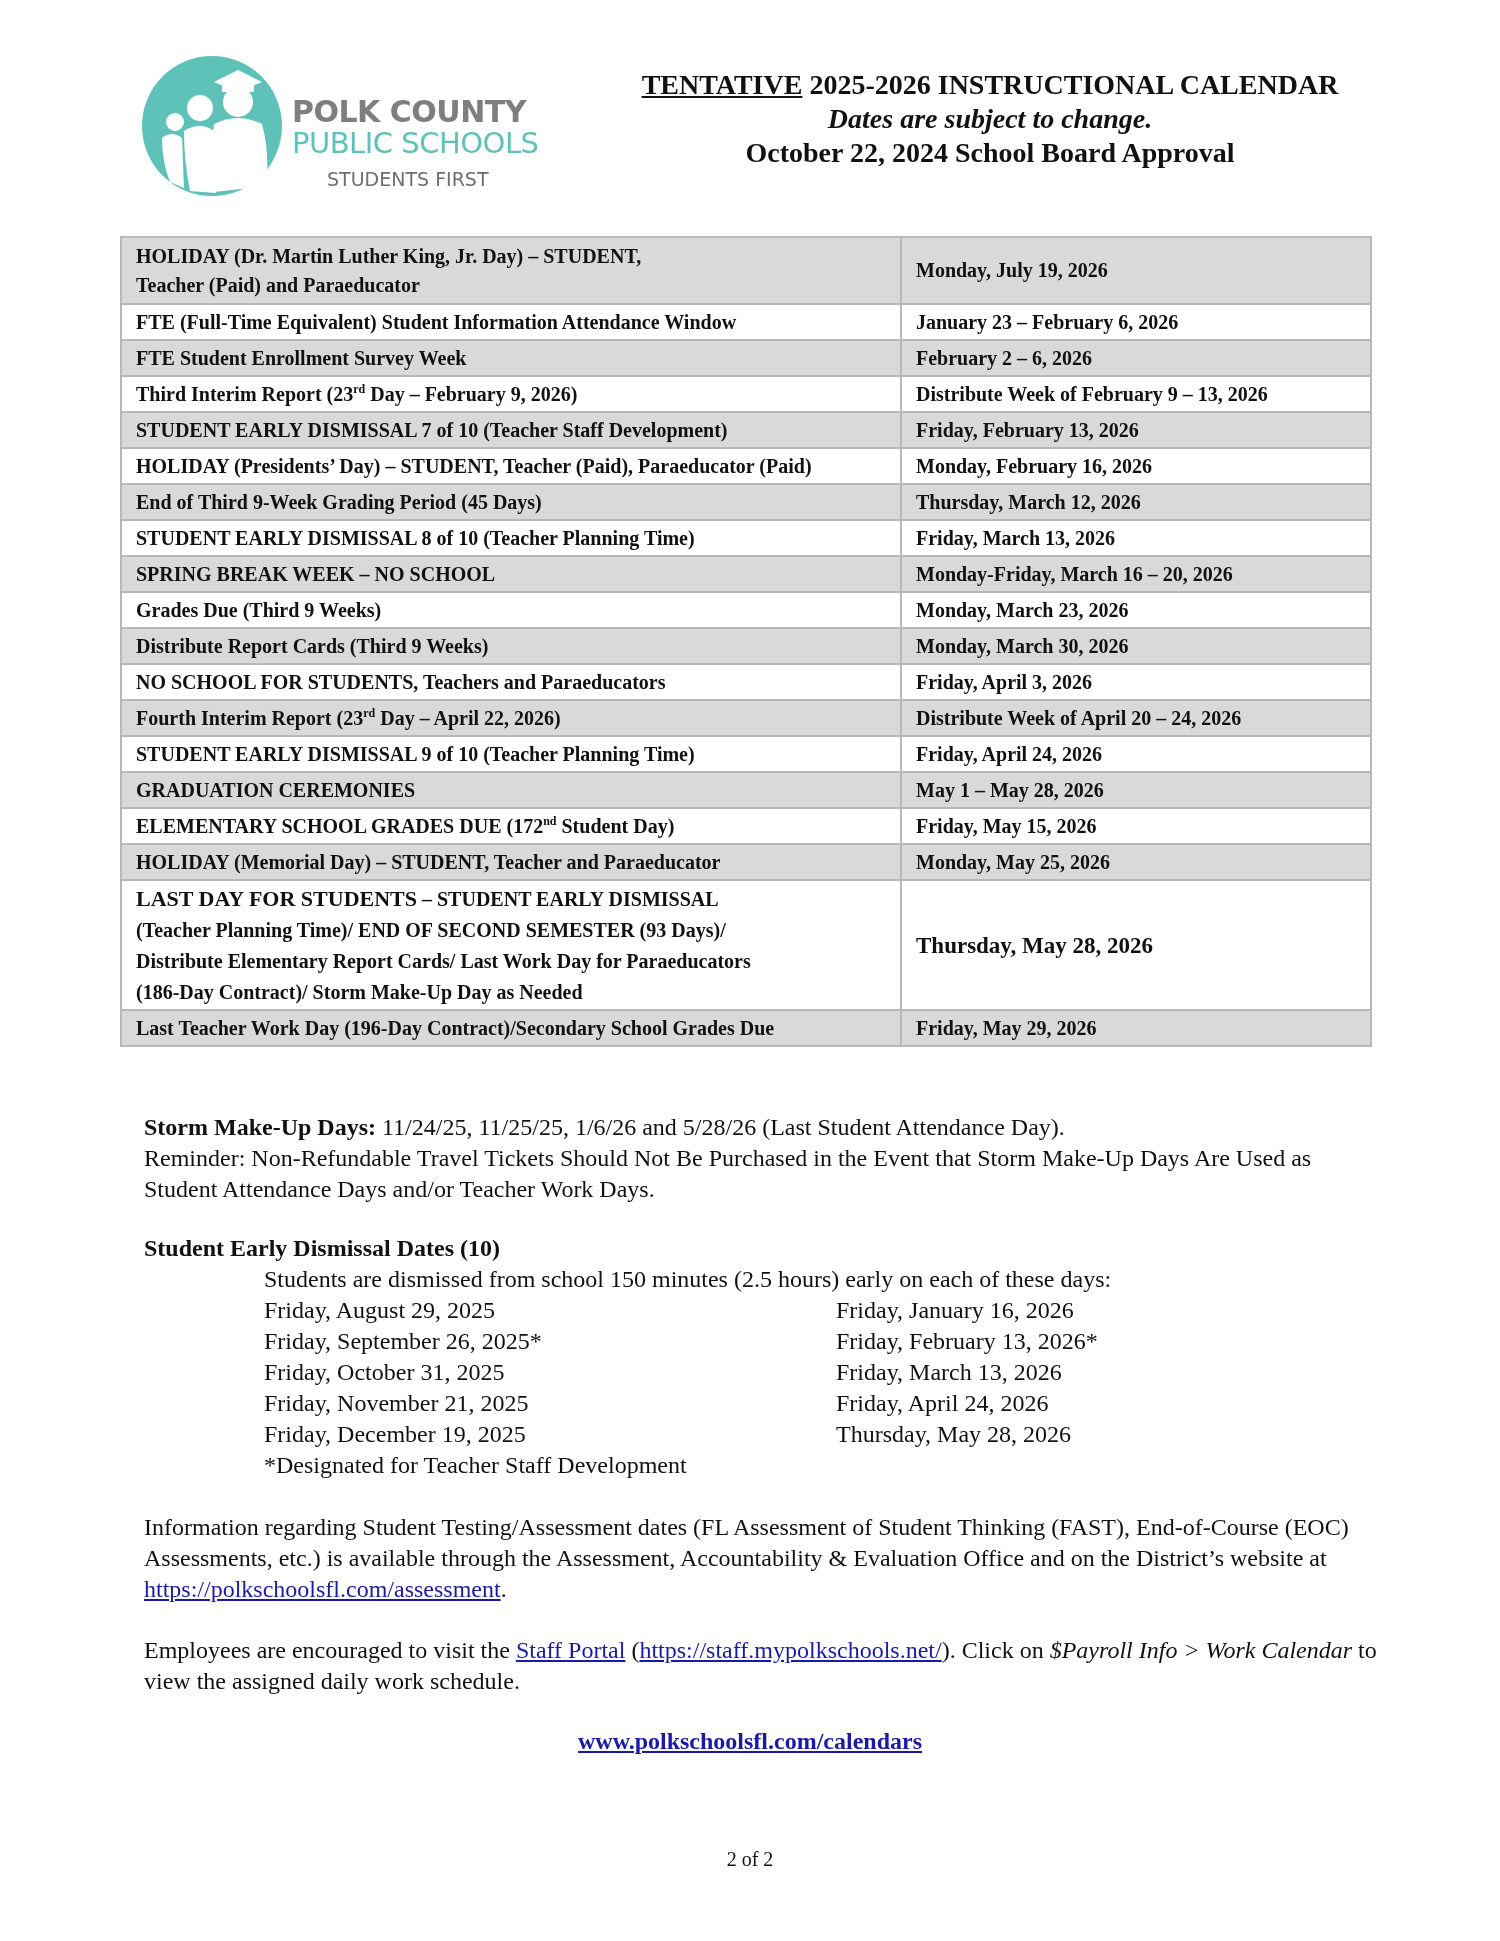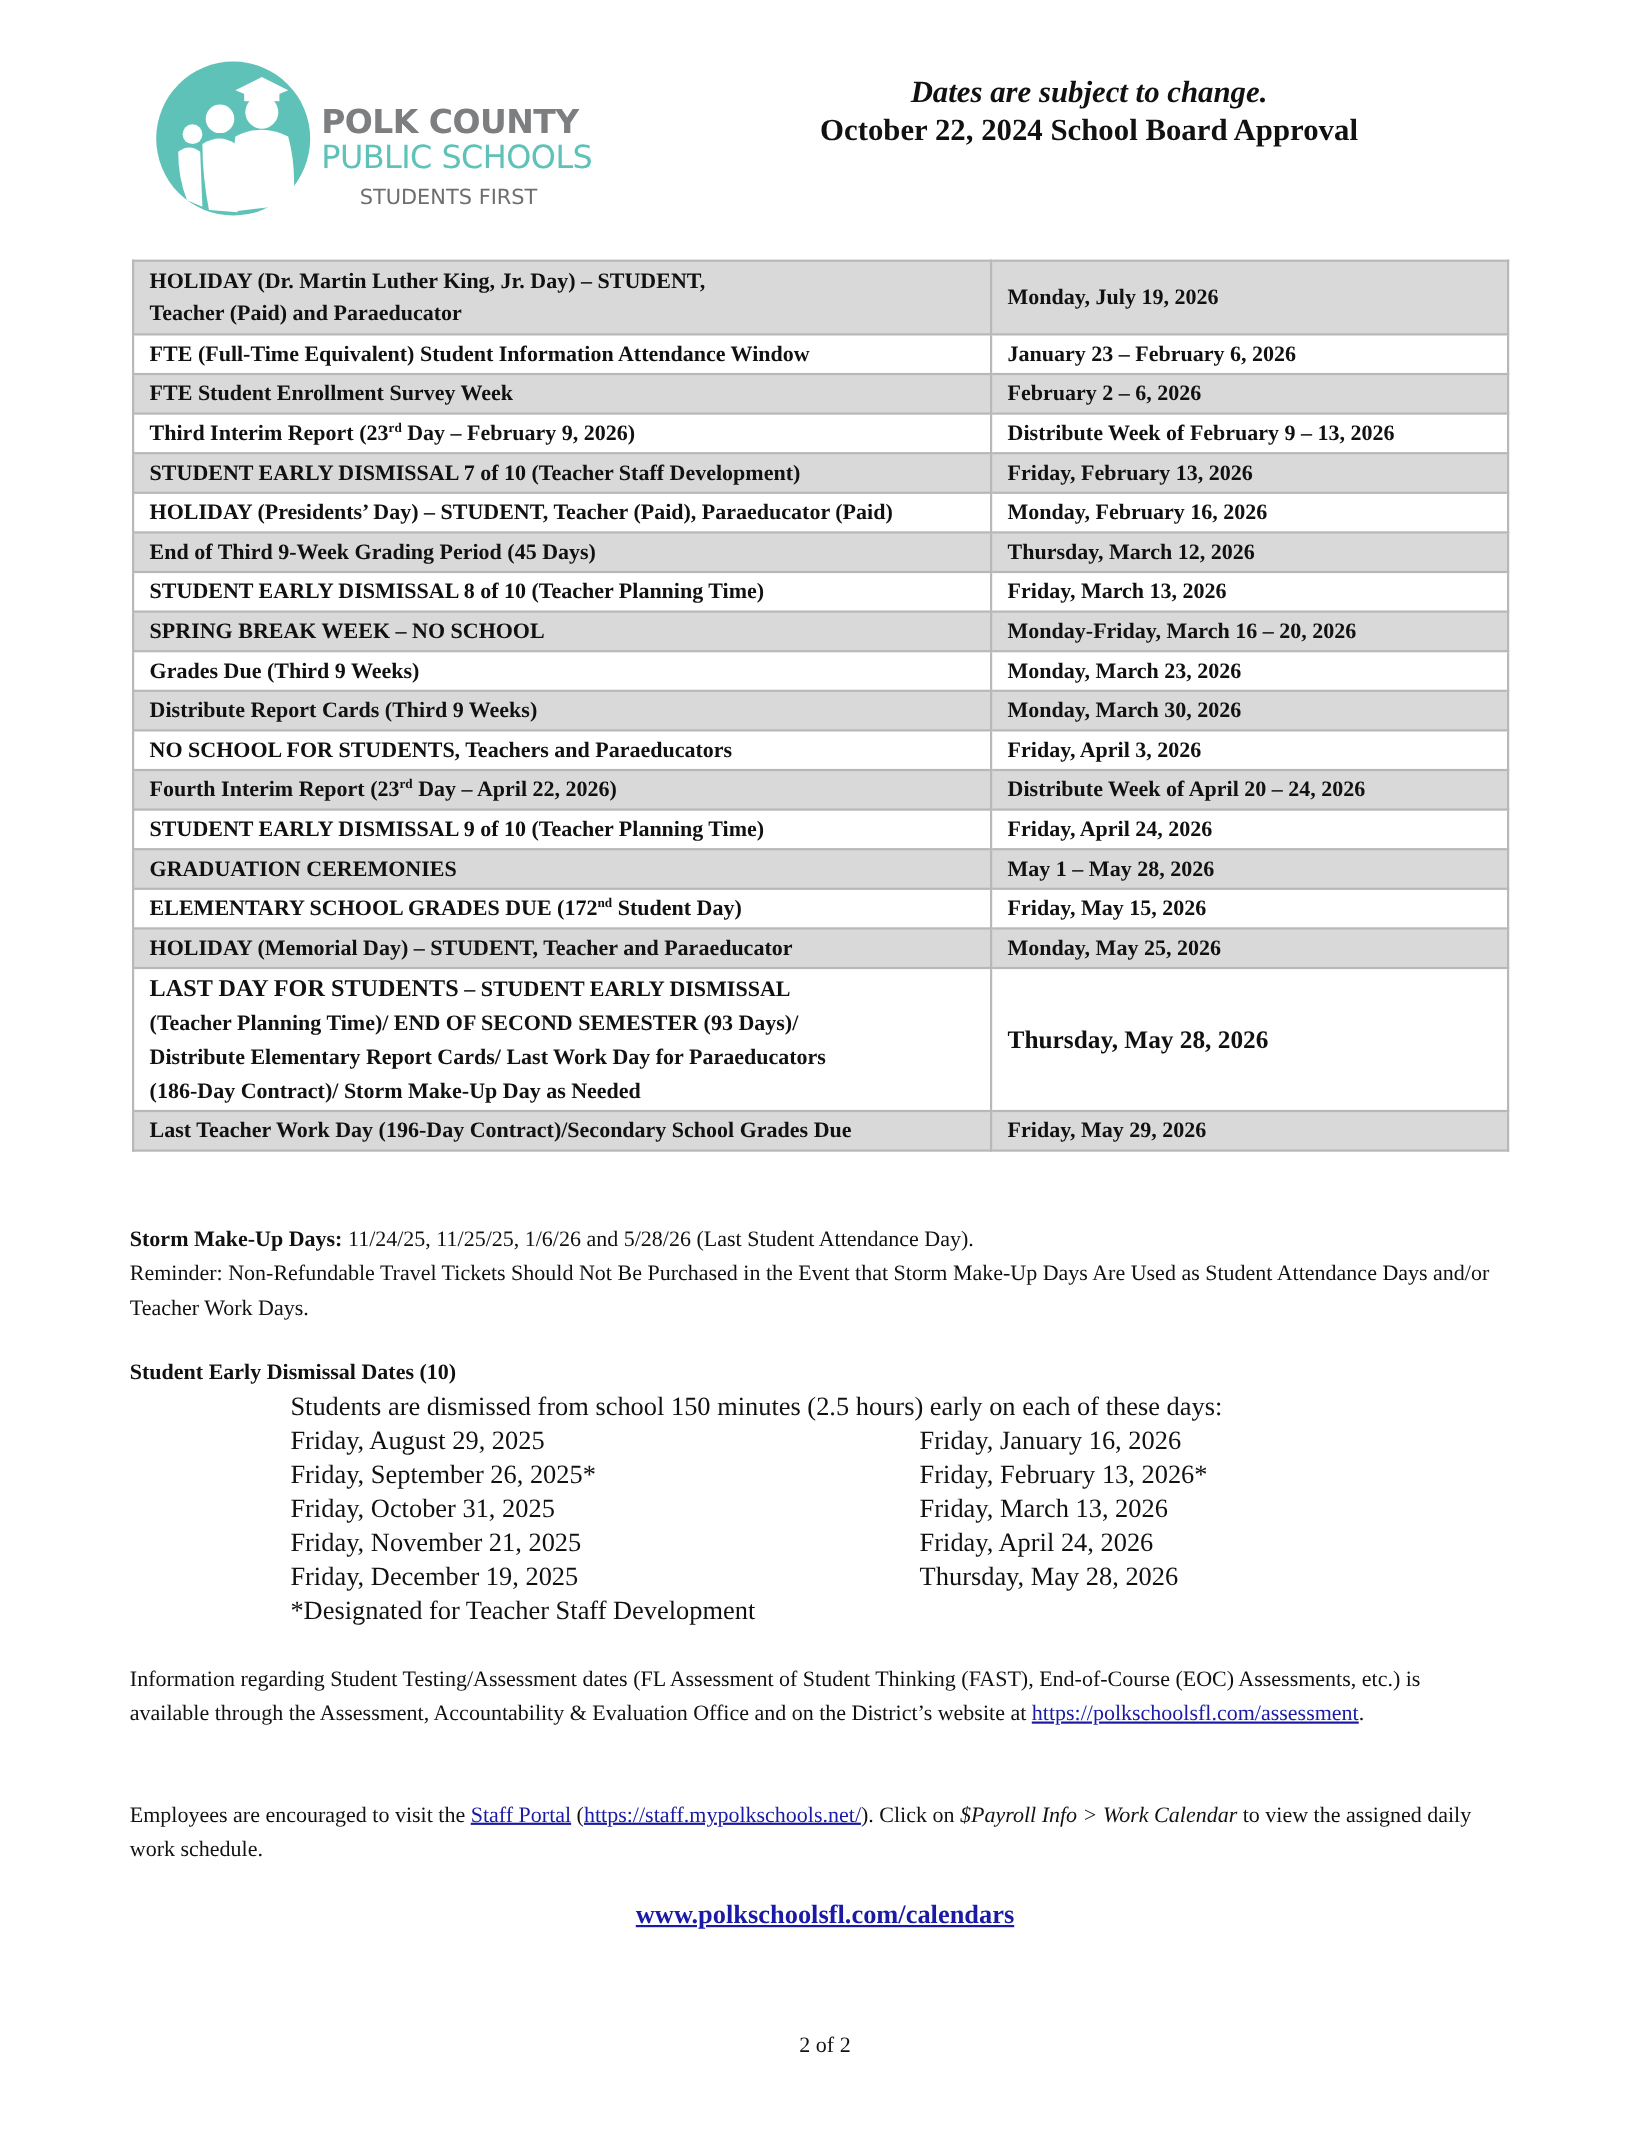--- a/index.html
+++ b/index.html
@@ -25,21 +25,21 @@
   .cal-table tr.shade td { background: #d9d9d9; }
   .cal-table tr.plain td { background: #ffffff; }
   .cal-table tr.tall1 td { height: 65px; }
   .cal-table tr.tall2 td { height: 128px; line-height: 31px; }
   .cal-table .big { font-size: 22px; }
   .cal-table td.date { font-family: "Liberation Serif", serif; }
   .cal-table td.date.big { font-size: 23px; }
   sup { font-size: 12px; vertical-align: super; line-height: 0; }
 
   
-  .para { position: absolute; left: 118px; width: 1240px; font-size: 20px; line-height: 31px; font-family: Liberation Serif, serif; }
+  .para { position: absolute; left: 144px; width: 1240px; font-size: 24px; line-height: 31px; font-family: Liberation Serif, serif; }
   .para b { font-weight: bold; }
   .storm { top: 1112px; }
   .ed-title { top: 1233px; font-weight: bold; }
   .ed-intro { position: absolute; left: 264px; top: 1264px; font-size: 24px; line-height: 31px; white-space: nowrap; }
   .ed-col { position: absolute; top: 1295px; font-size: 24px; line-height: 31px; }
   .ed-col1 { left: 264px; }
   .ed-col2 { left: 836px; }
   .ed-col div { white-space: nowrap; }
   .assess { top: 1512px; }
   .staff { top: 1635px; }
@@ -63,20 +63,21 @@
       <circle cx="96" cy="46" r="15" fill="#fff"></circle>
       <path d="M72 68 q24 -12 48 0 q8 30 4 62 l-52 6 q-6 -34 0 -68z" fill="#fff"></path>
     </svg>
   </div>
   <div class="logo-text1">POLK COUNTY</div>
   <div class="logo-text2">PUBLIC SCHOOLS</div>
   <div class="logo-text3">STUDENTS FIRST</div>
 </div>
 
 <div class="title-block">
+  <div><span class="tentative">TENTATIVE</span><span> 2025-2026 INSTRUCTIONAL CALENDAR</span></div>
   <div class="italic">Dates are subject to change.</div>
   <div>October 22, 2024 School Board Approval</div>
 </div>
 
 <table class="cal-table">
   <tbody>
     <tr class="shade tall1">
       <td class="ev">
           <div>HOLIDAY (Dr. Martin Luther King, Jr. Day) – STUDENT,</div>
           <div>Teacher (Paid) and Paraeducator</div>

